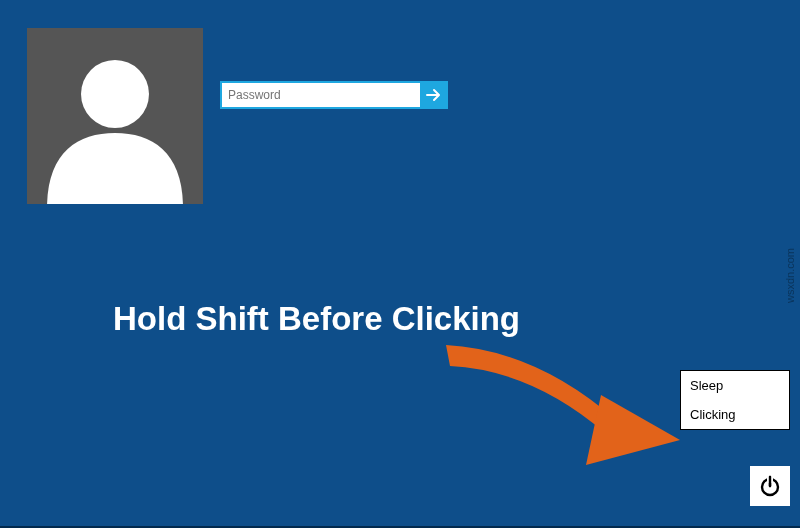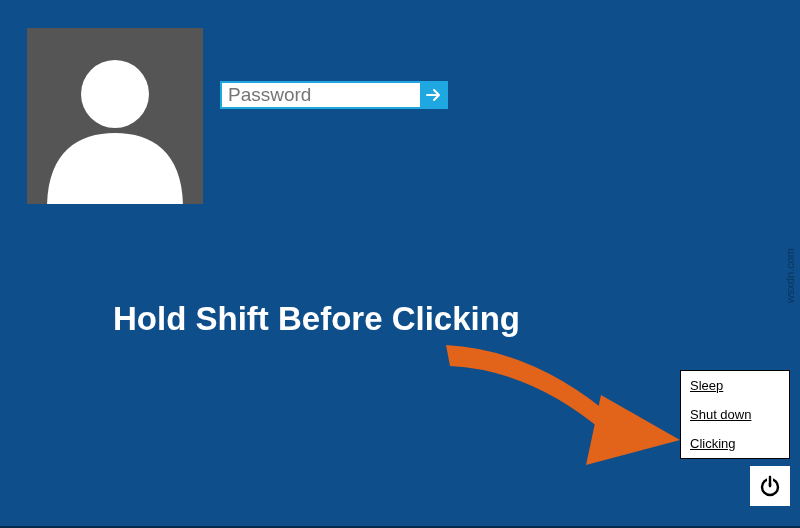--- a/index.html
+++ b/index.html
@@ -30,21 +30,21 @@
       top: 81px;
       display: flex;
     }
     .pw-input {
       width: 200px;
       height: 28px;
       border: 2px solid #1ea7e0;
       border-right: none;
       background: #fff;
       padding: 0 6px;
-      font-size: 19px;
+      font-size: 12px;
       color: #000000;
       outline: none;
     }
     .pw-submit {
       width: 28px;
       height: 28px;
       background: #1ea7e0;
       border: none;
       display: flex;
       align-items: center;
@@ -72,21 +72,20 @@
       top: 370px;
       width: 110px;
       background: #fff;
       border: 1px solid #000;
     }
     .power-menu .item {
       padding: 7px 9px;
       font-size: 13px;
       color: #000;
       cursor: pointer;
-      text-decoration: underline;
     }
     .power-btn {
       position: absolute;
       right: 10px;
       bottom: 22px;
       width: 40px;
       height: 40px;
       background: #fff;
       display: flex;
       align-items: center;
@@ -135,23 +134,20 @@
   </defs>
   <use href="#arrowbody" fill="#e2631a"></use>
   <path d="M 165 65 L 244 110 L 150 135 Z" fill="#e2631a"></path>
 </svg>
 
 <div class="power-menu">
   <div class="item">
     <span>Sleep</span>
   </div>
   <div class="item">
-    <span>Shut down</span>
-  </div>
-  <div class="item">
     <span>Clicking</span>
   </div>
 </div>
 
 <div class="power-btn">
   <svg width="24" height="24" viewBox="0 0 24 24">
     <circle cx="12" cy="13" r="8" stroke="#000" stroke-width="2.4" fill="none"></circle>
     <line x1="12" y1="3" x2="12" y2="12" stroke="#000" stroke-width="2.4" stroke-linecap="round"></line>
     <rect x="9" y="3" width="6" height="6" fill="#fff"></rect>
     <line x1="12" y1="3" x2="12" y2="12" stroke="#000" stroke-width="2.4" stroke-linecap="round"></line>

